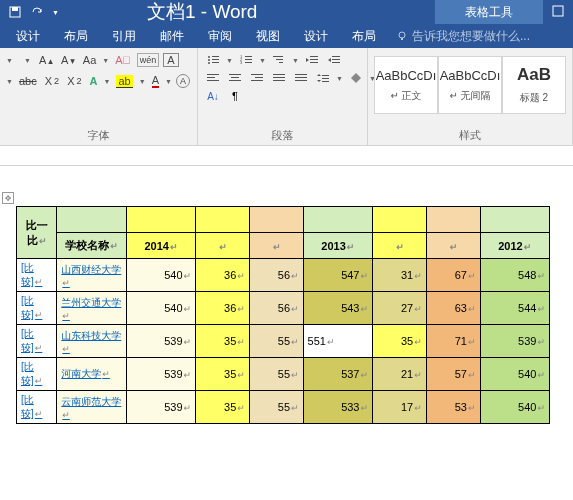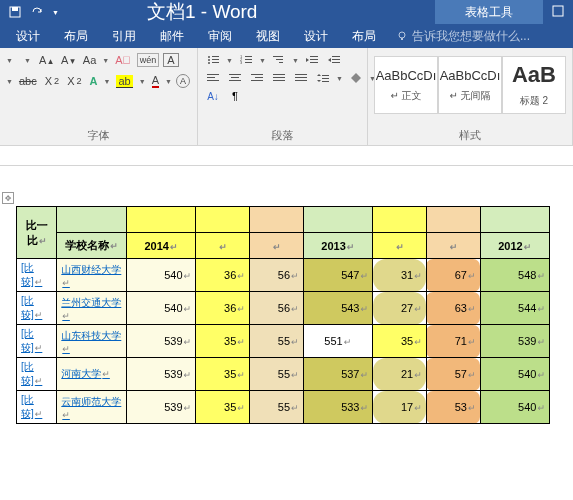--- a/index.html
+++ b/index.html
@@ -25,21 +25,21 @@
 .ribbon-row { display: flex; align-items: center; gap: 4px; }
 .font-group .ribbon-content { flex-direction: column; gap: 4px; }
 .drop { font-size: 7px; color: #666; }
 
 .para-group .ribbon-content { flex-direction: column; gap: 2px; padding-right: 8px; }
 .para-btn { width: 18px; height: 16px; display: flex; align-items: center; justify-content: center; font-size: 11px; }
 
 .styles-group .ribbon-content { gap: 0; }
 .style-box { width: 64px; height: 58px; border: 1px solid #d4d4d4; background: #fff; display: flex; flex-direction: column; align-items: center; justify-content: center; font-size: 10px; margin-top: 4px; }
 .style-box .preview { font-size: 13px; color: #333; margin-bottom: 6px; }
-.style-box.big .preview { font-size: 22px; font-weight: bold; }
+.style-box.big .preview { font-size: 17px; font-weight: bold; }
 .style-box .name { font-size: 10px; color: #555; }
 
 .ruler { background: #fff; height: 20px; border-bottom: 1px solid #d4d4d4; position: relative; }
 
 .doc-area { padding: 40px 16px 0; background: #fff; }
 .table-wrap { position: relative; }
 .table-anchor { position: absolute; left: -14px; top: -14px; width: 12px; height: 12px; border: 1px solid #999; background: #fff; font-size: 8px; display: flex; align-items: center; justify-content: center; color: #888; }
 
 table.data { border-collapse: collapse; width: 534px; table-layout: fixed; }
 table.data th, table.data td { border: 1px solid #000; font-size: 11px; padding: 2px 4px; height: 26px; text-align: center; vertical-align: middle; }
@@ -47,22 +47,22 @@
 table.data .row-label { color: #0563c1; text-decoration: underline; text-align: left; font-size: 10px; background: #fff; }
 table.data .school { color: #0563c1; text-decoration: underline; text-align: left; font-size: 10px; }
 
 .hdr-a { background: #d4edbc; }
 .hdr-b { background: #ffff66; }
 .hdr-c { background: #f7d8a8; }
 .cell-lt-yellow { background: #fdfbe3; margin-left: 12px; }
 .cell-yellow { background: #ffff66; }
 .cell-tan { background: #f0e0b8; }
 .cell-olive { background: #cfc95f; }
-.cell-khaki { background: #e0d88c; border-radius: 13px; }
-.cell-orange { background: #f2b87a; border-radius: 7px; }
+.cell-khaki { background: #e0d88c; }
+.cell-orange { background: #f2b87a; }
 .cell-green { background: #bcdf8a; }
 .cell-white { background: #fff; }
 
 .para-mark { font-size: 9px; color: #888; margin-left: 1px; }
 </style>
 </head>
 <body>
 
 <div class="titlebar">
   <div class="qat">
@@ -341,21 +341,21 @@
             <td class="cell-khaki" style="text-align: right;">27<span class="para-mark">↵</span></td>
             <td class="cell-orange" style="text-align: right;">63<span class="para-mark">↵</span></td>
             <td class="cell-green" style="text-align: right;">544<span class="para-mark">↵</span></td>
           </tr>
           <tr>
             <td class="row-label">[比较]<span class="para-mark">↵</span></td>
             <td class="school cell-lt-yellow">山东科技大学<span class="para-mark">↵</span></td>
             <td class="cell-lt-yellow" style="text-align: right;">539<span class="para-mark">↵</span></td>
             <td class="cell-yellow" style="text-align: right;">35<span class="para-mark">↵</span></td>
             <td class="cell-tan" style="text-align: right;">55<span class="para-mark">↵</span></td>
-            <td class="cell-white" style="text-align: center;">551<span class="para-mark">↵</span></td>
+            <td class="cell-white" style="text-align: left;">551<span class="para-mark">↵</span></td>
             <td class="cell-yellow" style="text-align: right;">35<span class="para-mark">↵</span></td>
             <td class="cell-orange" style="text-align: right;">71<span class="para-mark">↵</span></td>
             <td class="cell-green" style="text-align: right;">539<span class="para-mark">↵</span></td>
           </tr>
           <tr>
             <td class="row-label">[比较]<span class="para-mark">↵</span></td>
             <td class="school cell-lt-yellow">河南大学<span class="para-mark">↵</span></td>
             <td class="cell-lt-yellow" style="text-align: right;">539<span class="para-mark">↵</span></td>
             <td class="cell-yellow" style="text-align: right;">35<span class="para-mark">↵</span></td>
             <td class="cell-tan" style="text-align: right;">55<span class="para-mark">↵</span></td>

